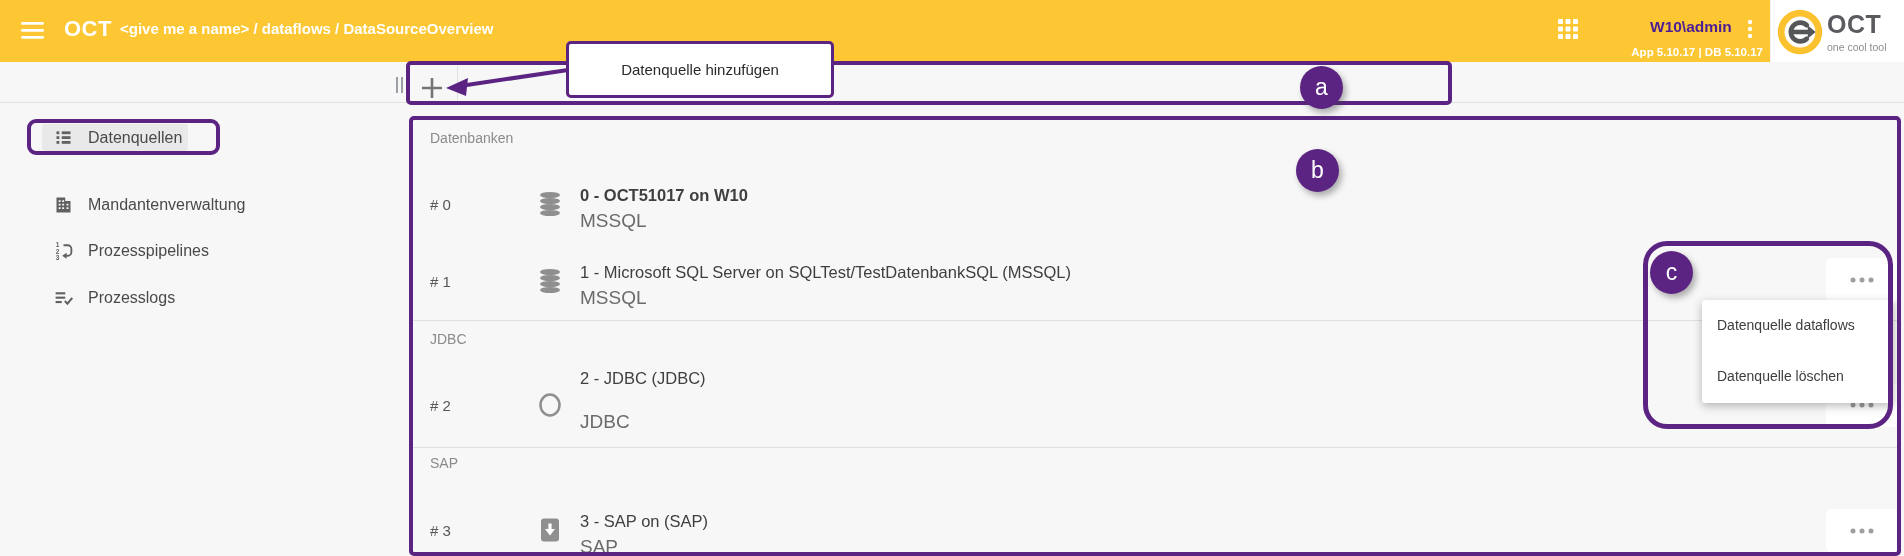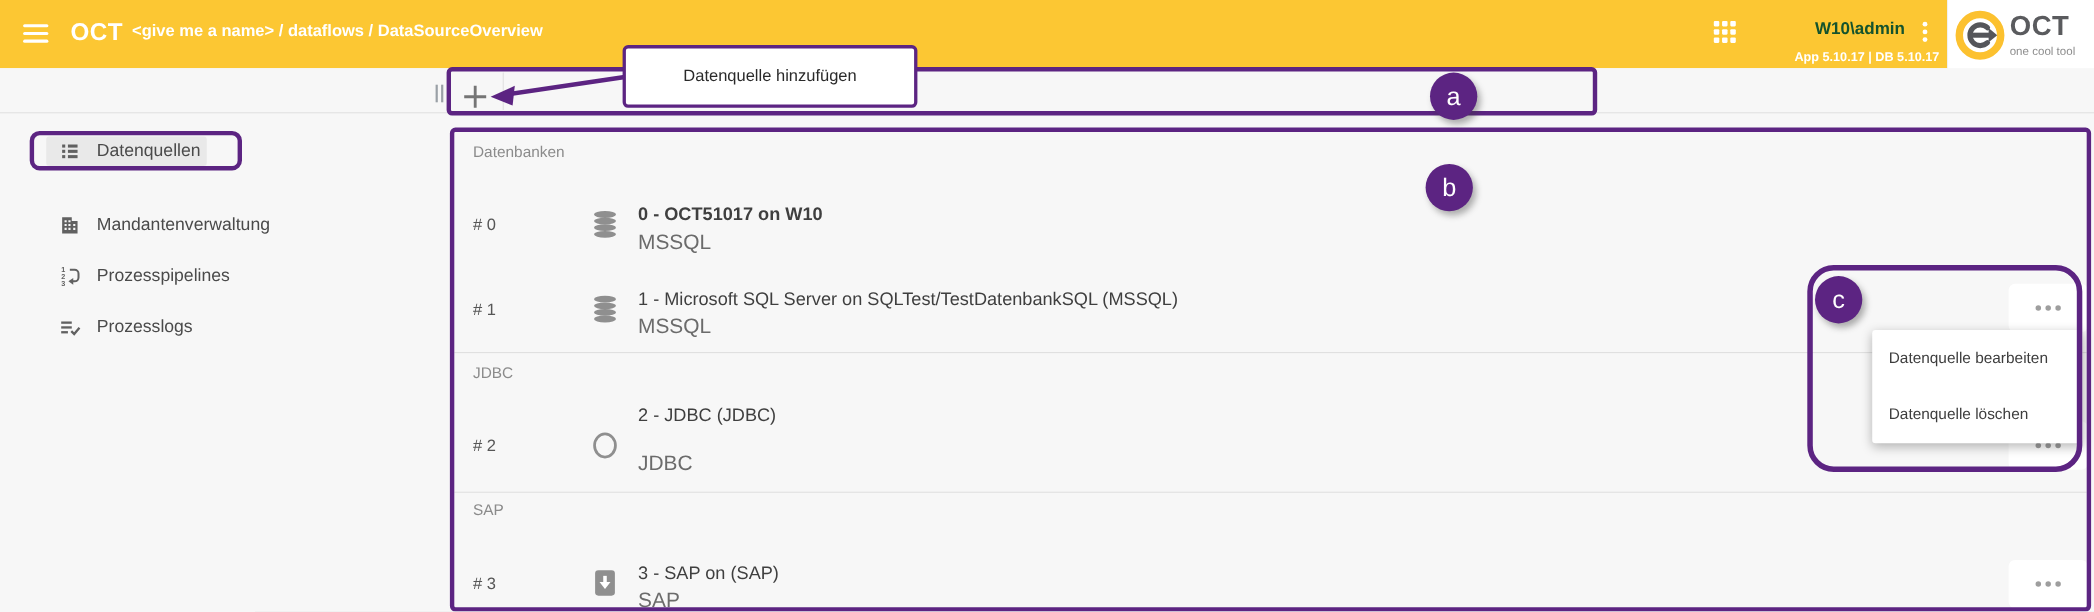--- a/index.html
+++ b/index.html
@@ -11,21 +11,21 @@
   *{box-sizing:border-box;margin:0;padding:0;}
   body{background:#ddd;font-family:"Liberation Sans",sans-serif;}
   .screen{position:relative;width:1904px;height:556px;overflow:hidden;background:#f7f7f7;}
 
   
   .appbar{position:absolute;left:0;top:0;width:1904px;height:62px;background:var(--yellow);}
   .hamburger{position:absolute;left:20px;top:19px;width:26px;height:24px;cursor:pointer;}
   .app-title{position:absolute;left:64px;top:16px;color:#fff;font-size:22px;font-weight:bold;letter-spacing:.5px;}
   .breadcrumb{position:absolute;left:120px;top:20px;color:#fff;font-size:15px;font-weight:bold;}
   .grid-btn{position:absolute;left:1556px;top:17px;width:26px;height:26px;cursor:pointer;}
-  .user-label{position:absolute;left:1650px;top:18px;color:#14532d;font-size:15.5px;font-weight:bold;text-align:center;}
+  .user-label{position:absolute;left:1650px;top:18px;color:#4c1d95;font-size:15.5px;font-weight:bold;text-align:center;}
   .user-kebab{position:absolute;left:1744px;top:18px;width:12px;height:24px;cursor:pointer;}
   .version-label{position:absolute;right:141px;top:46px;color:#fff;font-size:11.5px;font-weight:bold;}
 
   
   .logo-panel{position:absolute;left:1770px;top:0;width:134px;height:64px;background:#fff;border-left:1px solid #f0f0f0;border-bottom:1px solid #e6e6e6;}
   .logo-mark{position:absolute;left:6px;top:9px;}
   .logo-text{position:absolute;left:56px;top:10px;font-size:25px;font-weight:bold;color:#5a5b5e;letter-spacing:.5px;}
   .logo-tag{position:absolute;left:56px;top:41px;font-size:10.5px;color:#8e8e8e;white-space:nowrap;}
 
   
@@ -266,21 +266,21 @@
   </div>
   <div class="kebab-btn" style="top:509px;">
     <svg width="28" height="10" viewBox="0 0 28 10">
       <circle cx="5" cy="5" r="2.5" fill="#9e9e9e"></circle>
         <circle cx="14" cy="5" r="2.5" fill="#9e9e9e"></circle>
         <circle cx="23" cy="5" r="2.5" fill="#9e9e9e"></circle>
     </svg>
   </div>
 
   <div class="ctx-menu">
-    <div class="ctx-item">Datenquelle bearbeiten</div>
+    <div class="ctx-item">Datenquelle dataflows</div>
     <div class="ctx-item">Datenquelle löschen</div>
   </div>
 
   <div class="anno-box" style="left:27px;top:119px;width:193px;height:36px;border-radius:9px;"></div>
   <div class="anno-box" style="left:406px;top:61px;width:1046px;height:44px;"></div>
   <div class="anno-box" style="left:409px;top:116px;width:1492px;height:440px;"></div>
   <div class="anno-box" style="left:1643px;top:241px;width:250px;height:188px;border-radius:24px;border-width:5px;"></div>
 
   <div class="anno-circle" style="left:1300px;top:66px;">a</div>
   <div class="anno-circle" style="left:1296px;top:149px;">b</div>

